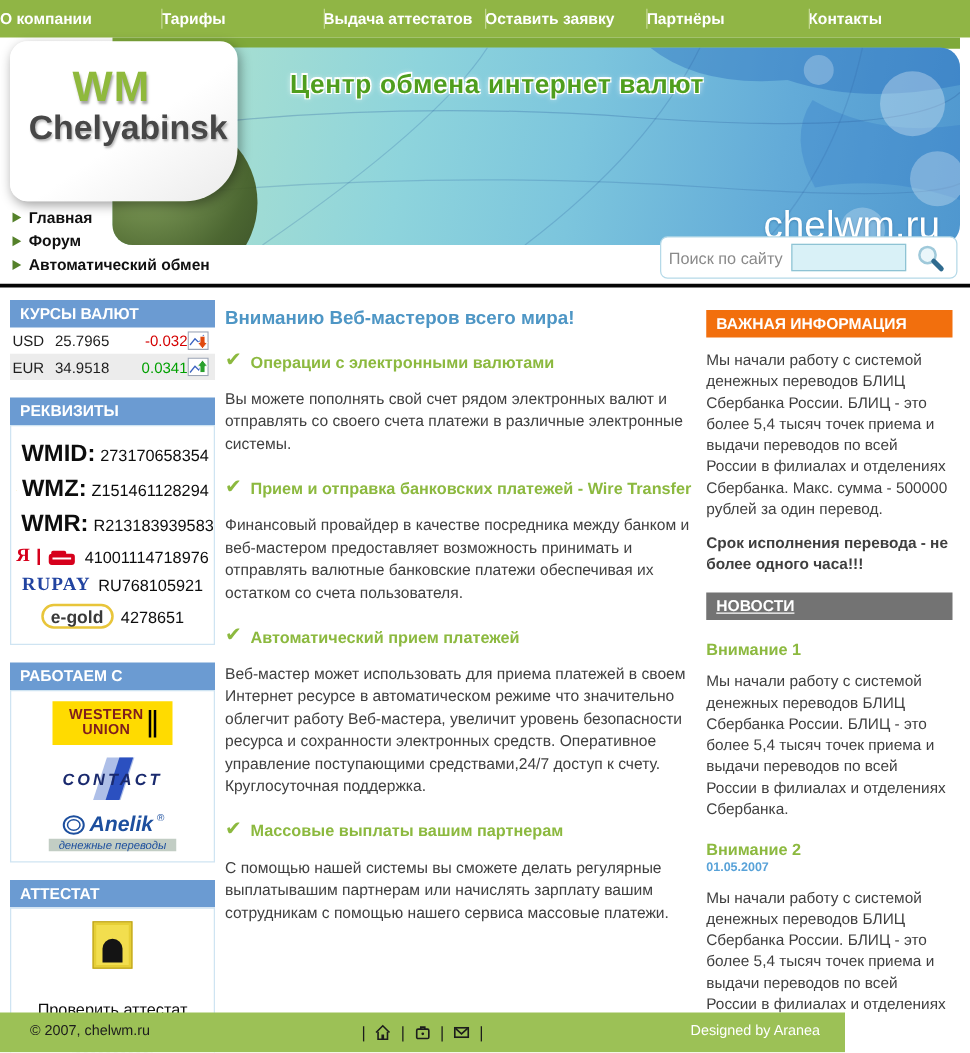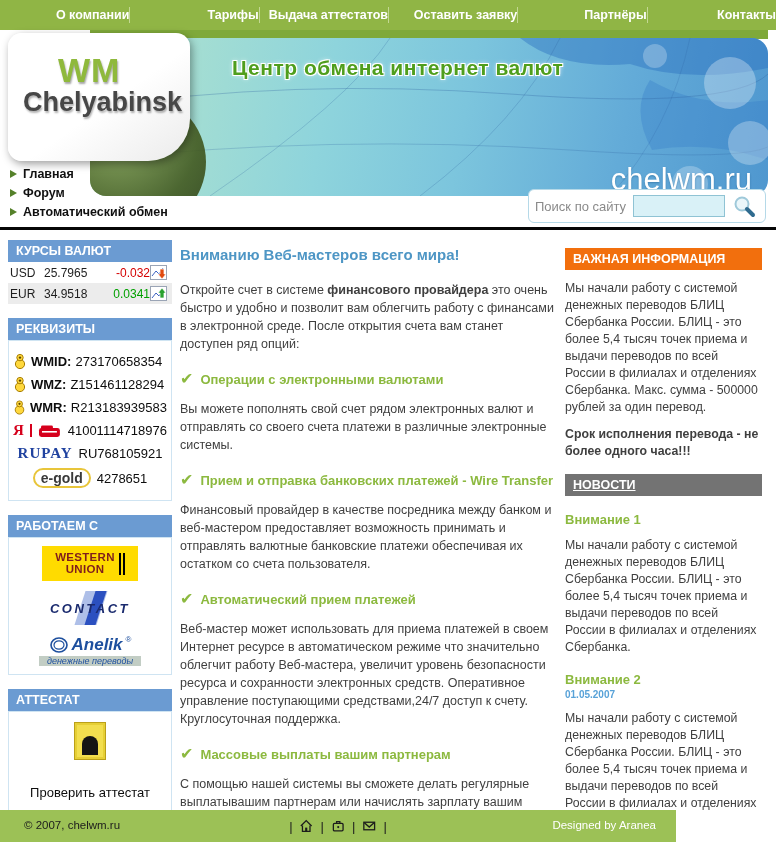--- a/index.html
+++ b/index.html
@@ -3,21 +3,21 @@
 <meta charset="utf-8">
 <style>
   * { box-sizing: border-box; }
   html,body { margin:0; padding:0; background:#fff; }
   .page { position:relative; width:776px; height:842px; background:#fff; overflow:hidden;
           font-family:"Liberation Sans", sans-serif; }
 
   
   .topnav { position:absolute; top:0; left:0; width:776px; height:30px; background:#90b545;
             display:flex; align-items:center; }
-  .topnav a { flex:1; text-align:right; color:#fff; font-weight:bold; font-size:12.5px;
+  .topnav a { flex:1; text-align:left; color:#fff; font-weight:bold; font-size:12.5px;
               text-decoration:none; position:relative; line-height:30px; }
   .topnav a + a::before { content:""; position:absolute; left:0; top:7px; width:1px; height:16px; background:#c3d893; }
 
   
   .green-strip { position:absolute; top:30px; left:90px; width:678px; height:9px; background:#7fa93a; }
   .banner { position:absolute; left:90px; top:38px; width:678px; height:158px; border-radius:16px; overflow:hidden;
             background:linear-gradient(100deg,#9ccfa8 0%,#a5ded2 14%,#8ed4dc 35%,#7cc5dd 55%,#63abd8 78%,#4f97cf 100%); }
   .banner-decor { position:absolute; left:0; top:0; }
   .banner-globe { position:absolute; left:-20px; bottom:-34px; width:136px; height:136px; border-radius:50%;
                   background:radial-gradient(circle at 35% 30%, #8aa45a, #42591f 62%, #2c3d14); opacity:.9; }
@@ -57,21 +57,21 @@
   .rate-row { display:grid; grid-template-columns:34px 1fr auto 20px; align-items:center; height:21px;
               font-size:12px; color:#1d1d1d; padding:0 2px; }
   .rate-row.alt { background:#ececec; }
   .rate-delta.down { color:#d40000; }
   .rate-delta.up { color:#00a000; }
   .rates-wrap { margin-bottom:14px; }
 
   .side-box { border:1px solid #cfe4f2; background:#fff; margin-bottom:14px; }
   .req-box { padding:6px 4px; }
   .req-row { display:flex; align-items:center; gap:4px; margin:6px 0; font-size:13px; color:#0d0d0d; }
-  .req-row b { font-size:13px; }
+  .req-row b { font-size:19px; }
   .req-row.center { justify-content:center; gap:6px; }
   .ya-letter { color:#d6001c; font-weight:bold; font-size:15px; font-family:"Liberation Serif",serif; }
   .ya-sep { width:2px; height:13px; background:#d6001c; }
   .rupay-logo { color:#2143a0; font-weight:bold; font-size:15px; font-family:"Liberation Serif",serif; letter-spacing:1px; }
   .egold-logo { border:2px solid #e8c53a; border-radius:11px; padding:0 6px; font-weight:bold; font-size:14px; color:#3a3a3a; }
 
   .partners-box { padding:8px 0; display:flex; flex-direction:column; align-items:center; gap:9px; }
   .wu-logo { width:96px; height:35px; background:#ffdb00; color:#7f1d1d; display:flex; align-items:center; justify-content:center; gap:4px; cursor:pointer; }
   .wu-text { font-weight:900; font-size:11.5px; line-height:11.5px; text-align:center; letter-spacing:.3px; }
   .wu-bars { width:6px; height:22px; border-left:2px solid #000; border-right:2px solid #000; }
@@ -293,21 +293,20 @@
       <div class="att-icon">
         <span class="att-arch"></span>
       </div>
       <a href="#" class="att-link">Проверить аттестат</a>
       <div class="att-counter">58</div>
     </div>
   </aside>
 
   <main class="content">
     <h1>Вниманию Веб-мастеров всего мира!</h1>
-    <p><span>Откройте счет в системе </span><b>финансового провайдера</b><span> это очень быстро и удобно и позволит вам облегчить работу с финансами в электронной среде. После открытия счета вам станет доступен ряд опций:</span></p>
 
     <div class="check-h">
       <span class="check-icon"></span>
       <span>Операции с электронными валютами</span>
     </div>
     <p>Вы можете пополнять свой счет рядом электронных валют и отправлять со своего счета платежи в различные электронные системы.</p>
 
     <div class="check-h">
       <span class="check-icon"></span>
       <span>Прием и отправка банковских платежей - Wire Transfer</span>

